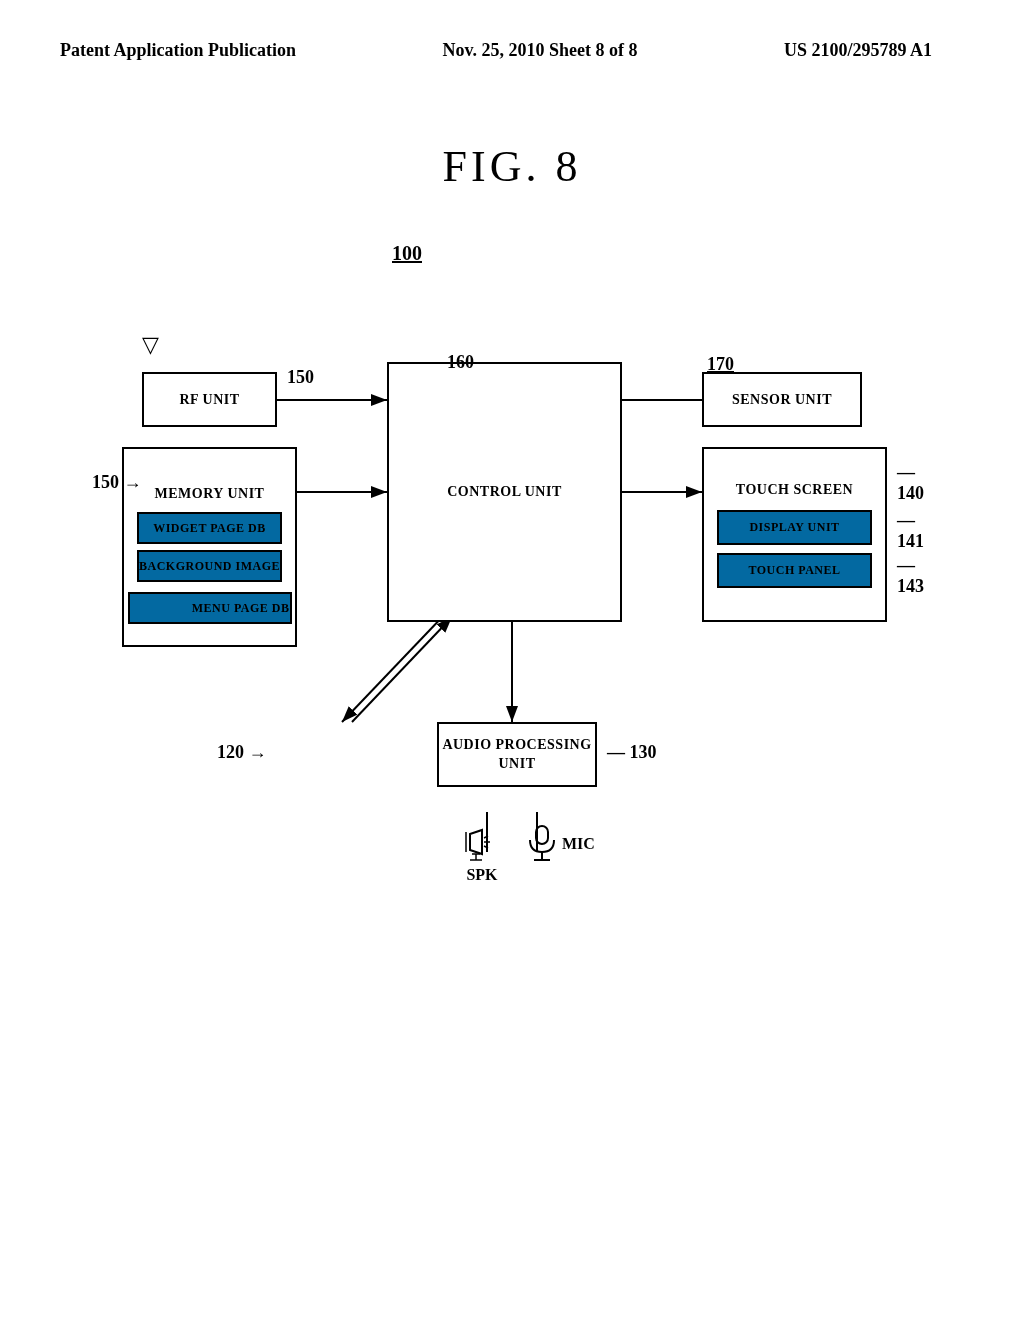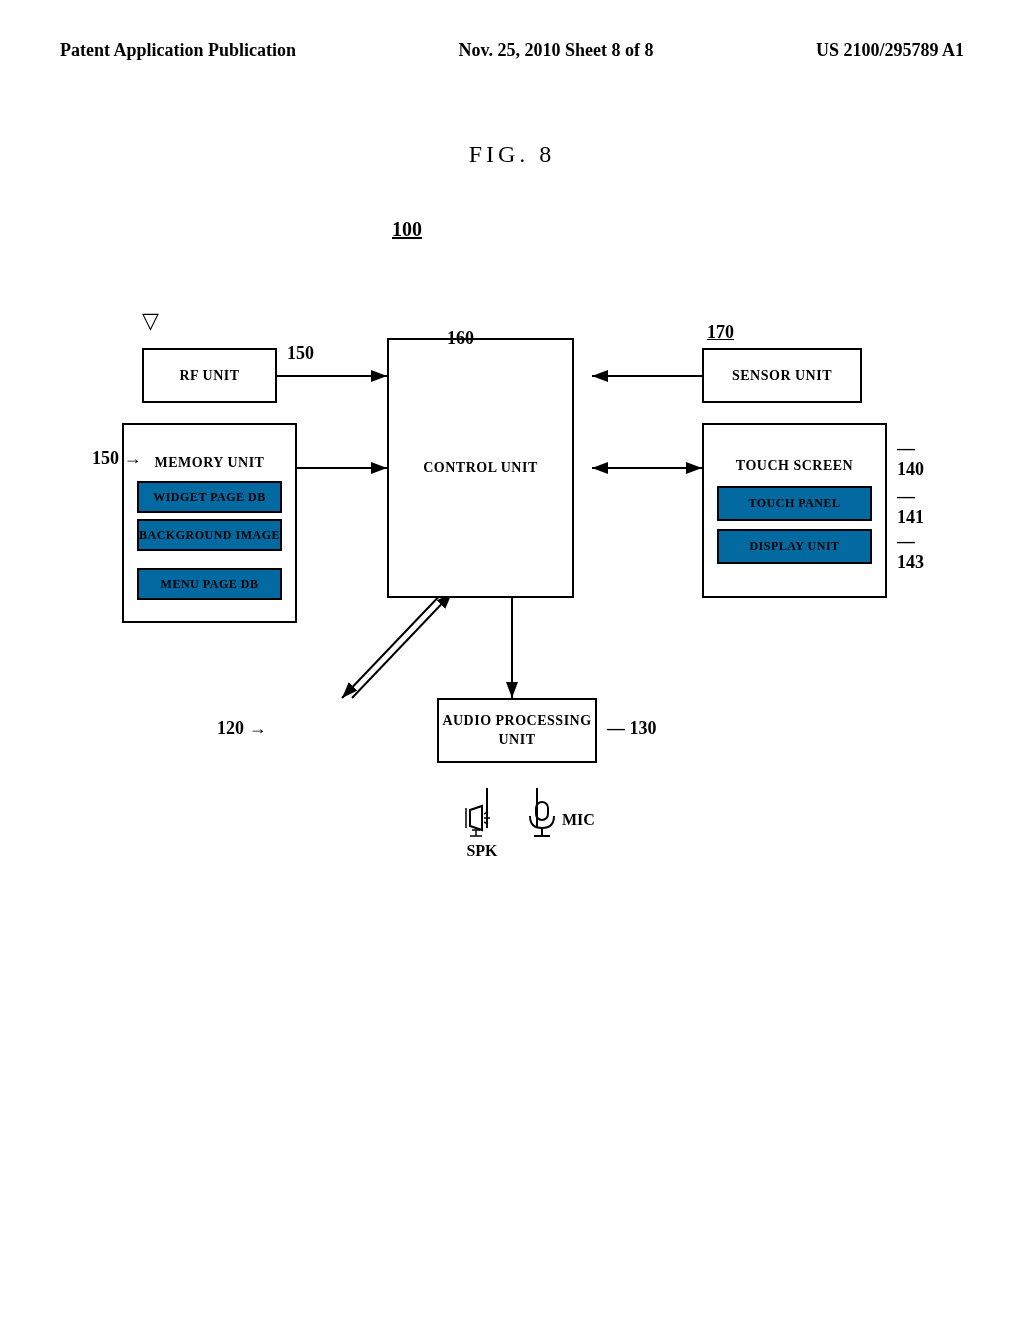--- a/index.html
+++ b/index.html
@@ -10,29 +10,29 @@
       font-family: 'Times New Roman', Times, serif;
       position: relative;
       overflow: hidden;
     }
 
     
     .header {
       display: flex;
       justify-content: space-between;
       align-items: flex-start;
-      padding: 40px 60px 0 60px;
+      padding: 40px 92px 0 60px;
       font-size: 18px;
       font-weight: bold;
     }
 
     
     .fig-title {
       text-align: center;
-      font-size: 24px;
+      font-size: 44px;
       font-weight: normal;
       letter-spacing: 4px;
       margin-top: 80px;
     }
 
     
     .diagram {
       position: relative;
       width: 860px;
       height: 780px;
@@ -143,57 +143,57 @@
   <div style="position: absolute; left: 60px; top: 100px; font-size: 22px; color: #000;">▽</div>
 
   <div class="ref-label" style="top: 135px; left: 205px;">
     <span>150</span>
   </div>
 
   <div class="box" style="left: 620px; top: 140px; width: 160px; height: 55px;">
     <span>SENSOR UNIT</span>
   </div>
 
-  <div class="ref-label" style="top: 114px; left: 625px; text-decoration: underline;">
+  <div class="ref-label" style="top: 122px; left: 625px; text-decoration: underline;">
     <span>170</span>
   </div>
 
   <div class="box" style="left: 40px; top: 215px; width: 175px; height: 200px; align-items: flex-start; padding-top: 20px; flex-direction: column; gap: 6px;">
     <div style="width: 100%; text-align: center; font-size: 14px; font-weight: bold; padding-bottom: 4px;">MEMORY UNIT</div>
     <div class="box-inner" style="position: relative; width: 145px; height: 32px; margin: 0 auto;">
       <span>WIDGET PAGE DB</span>
     </div>
     <div class="box-inner" style="position: relative; width: 145px; height: 32px; margin: 0 auto;">
       <span>BACKGROUND IMAGE</span>
     </div>
-    <div class="box-inner" style="position: relative; width: 145px; height: 32px; margin: 11px auto;">
+    <div class="box-inner" style="position: relative; width: 164px; height: 32px; margin: 4px auto; justify-content: flex-end;">
       <span>MENU PAGE DB</span>
     </div>
   </div>
 
   <div class="ref-label" style="top: 240px; left: 10px;">
     <span>150</span>
     <span style="font-size: 18px;">→</span>
   </div>
 
-  <div class="box" style="left: 305px; top: 130px; width: 187px; height: 260px;">
+  <div class="box" style="left: 305px; top: 130px; width: 235px; height: 260px;">
     <span>CONTROL UNIT</span>
   </div>
 
   <div class="ref-label" style="top: 120px; left: 365px;">
     <span>160</span>
   </div>
 
   <div class="box" style="left: 620px; top: 215px; width: 185px; height: 175px; align-items: flex-start; padding-top: 0; flex-direction: column; gap: 8px;">
     <div style="width: 100%; text-align: center; font-size: 14px; font-weight: bold; padding-bottom: 4px;">TOUCH SCREEN</div>
     <div class="box-inner" style="position: relative; width: 155px; height: 35px; margin: 0 auto;">
+      <span>DISPLAY UNIT</span>
+    </div>
+    <div class="box-inner" style="position: relative; width: 155px; height: 35px; margin: 0 auto;">
       <span>TOUCH PANEL</span>
-    </div>
-    <div class="box-inner" style="position: relative; width: 155px; height: 35px; margin: 0 auto;">
-      <span>DISPLAY UNIT</span>
     </div>
   </div>
 
   <div class="ref-label" style="top: 230px; left: 815px;">
     <span>— </span><span>140</span>
   </div>
 
   <div class="ref-label" style="top: 278px; left: 815px;">
     <span>— </span><span>141</span>
   </div>

